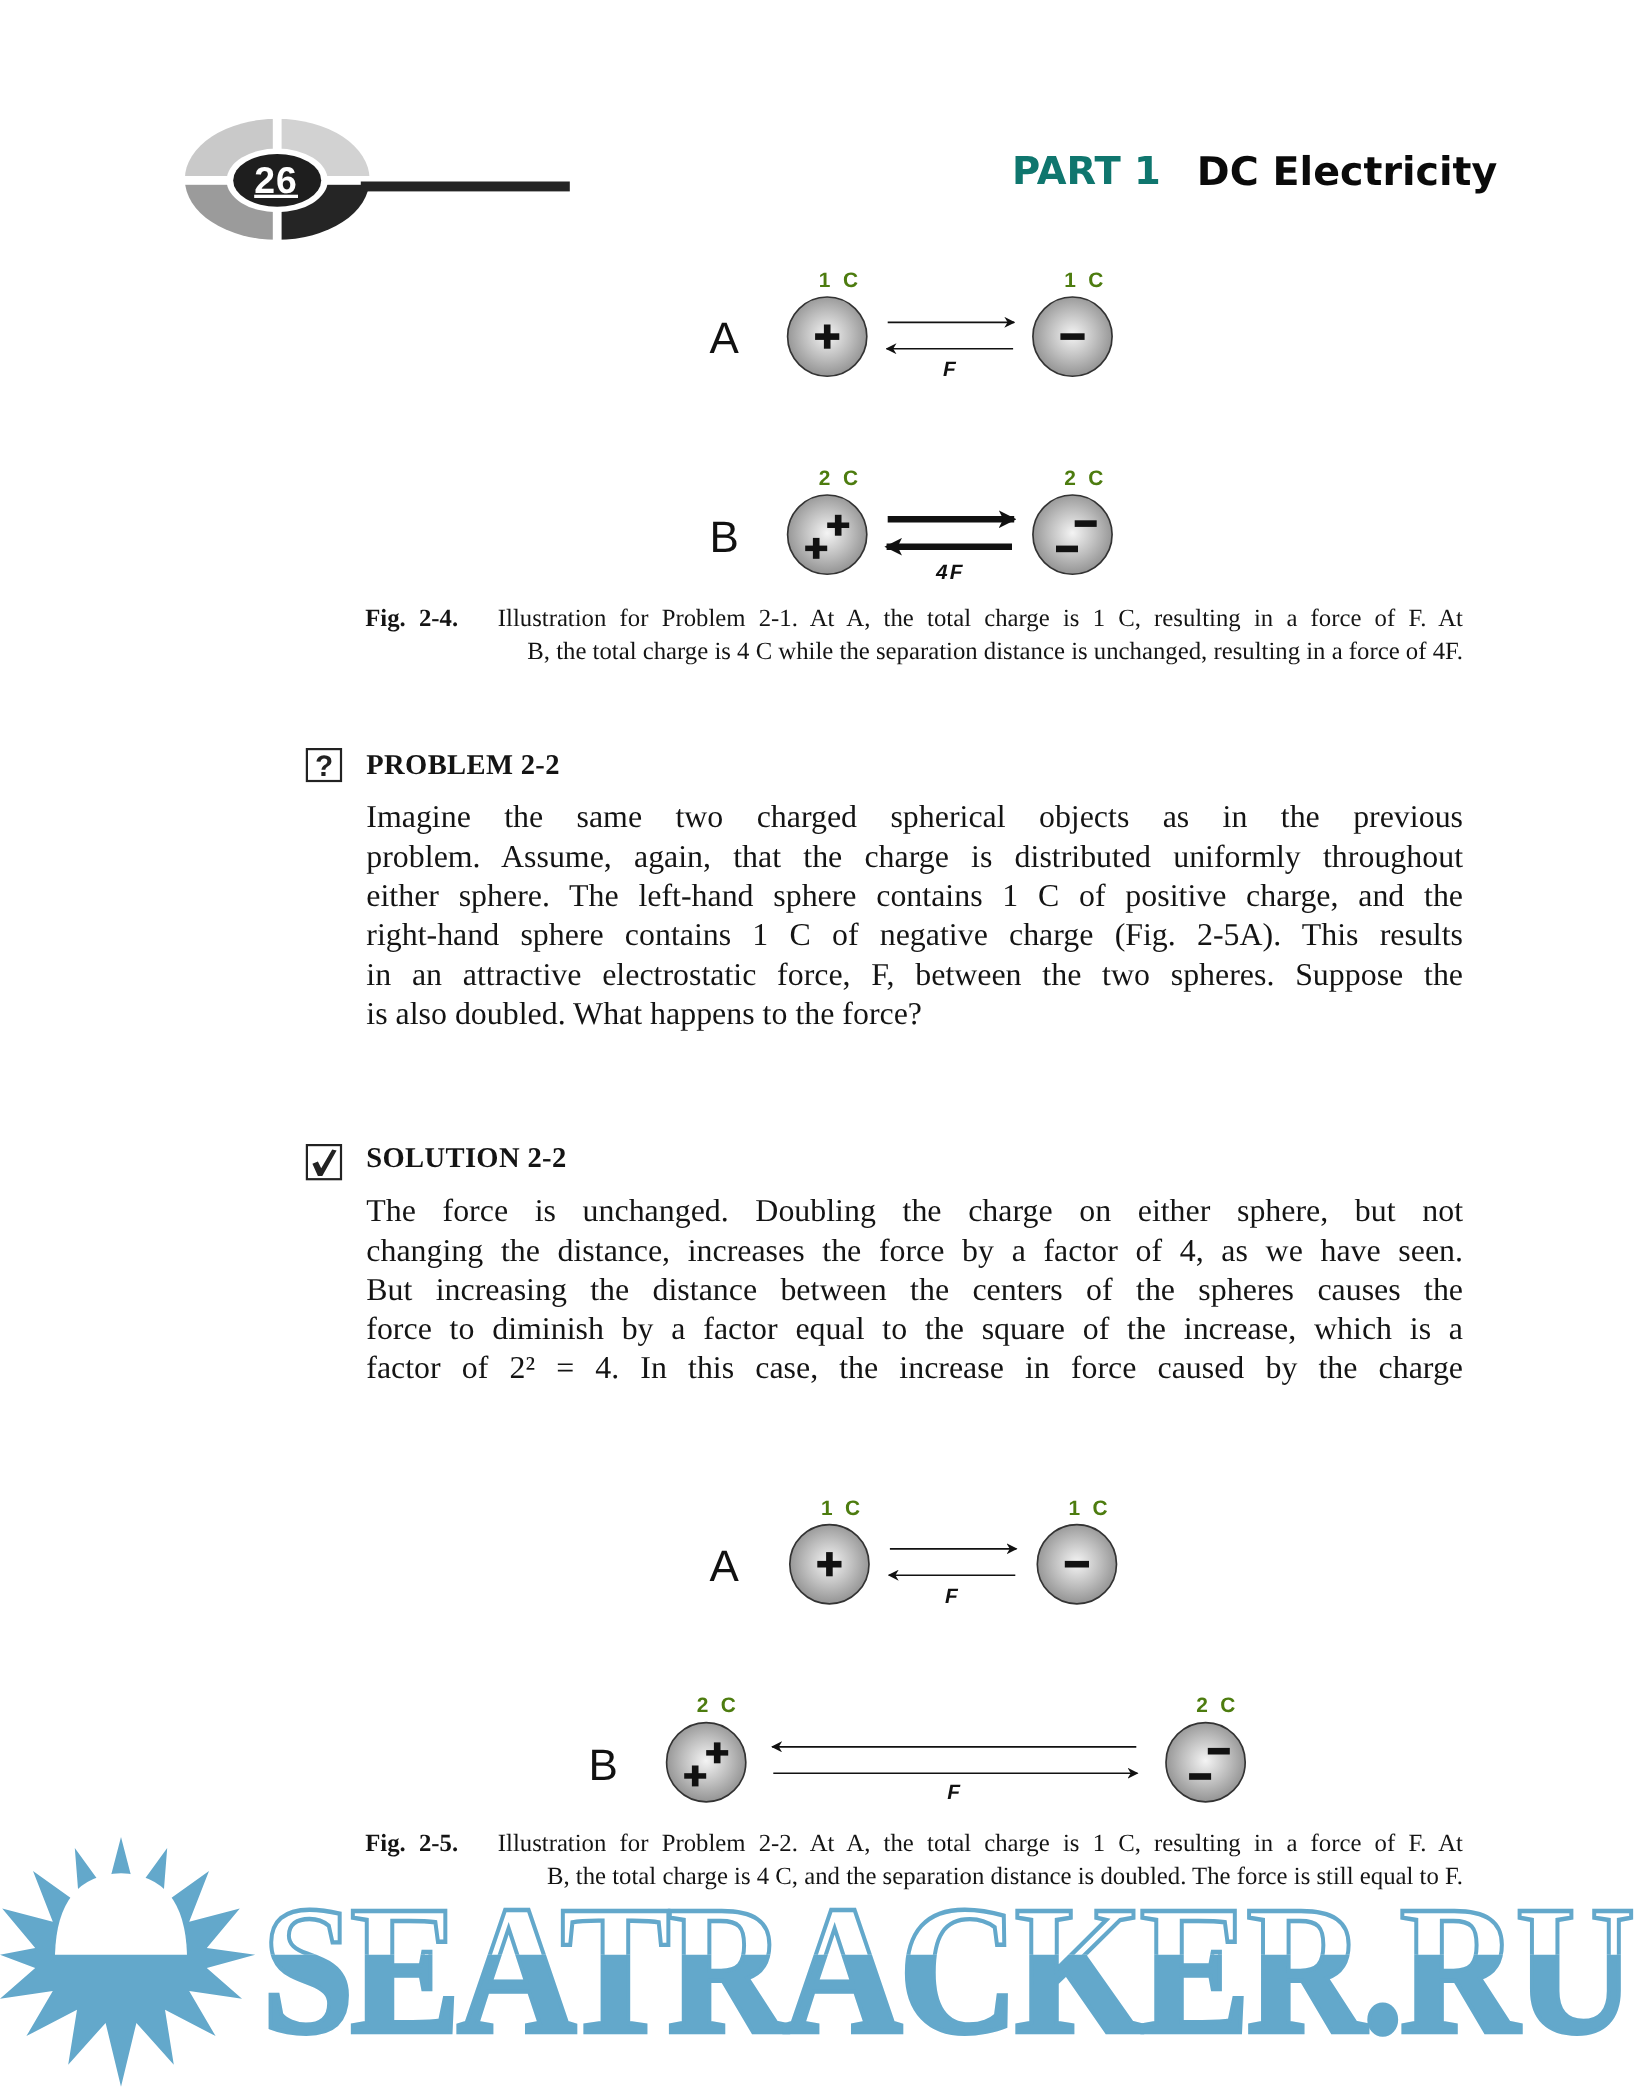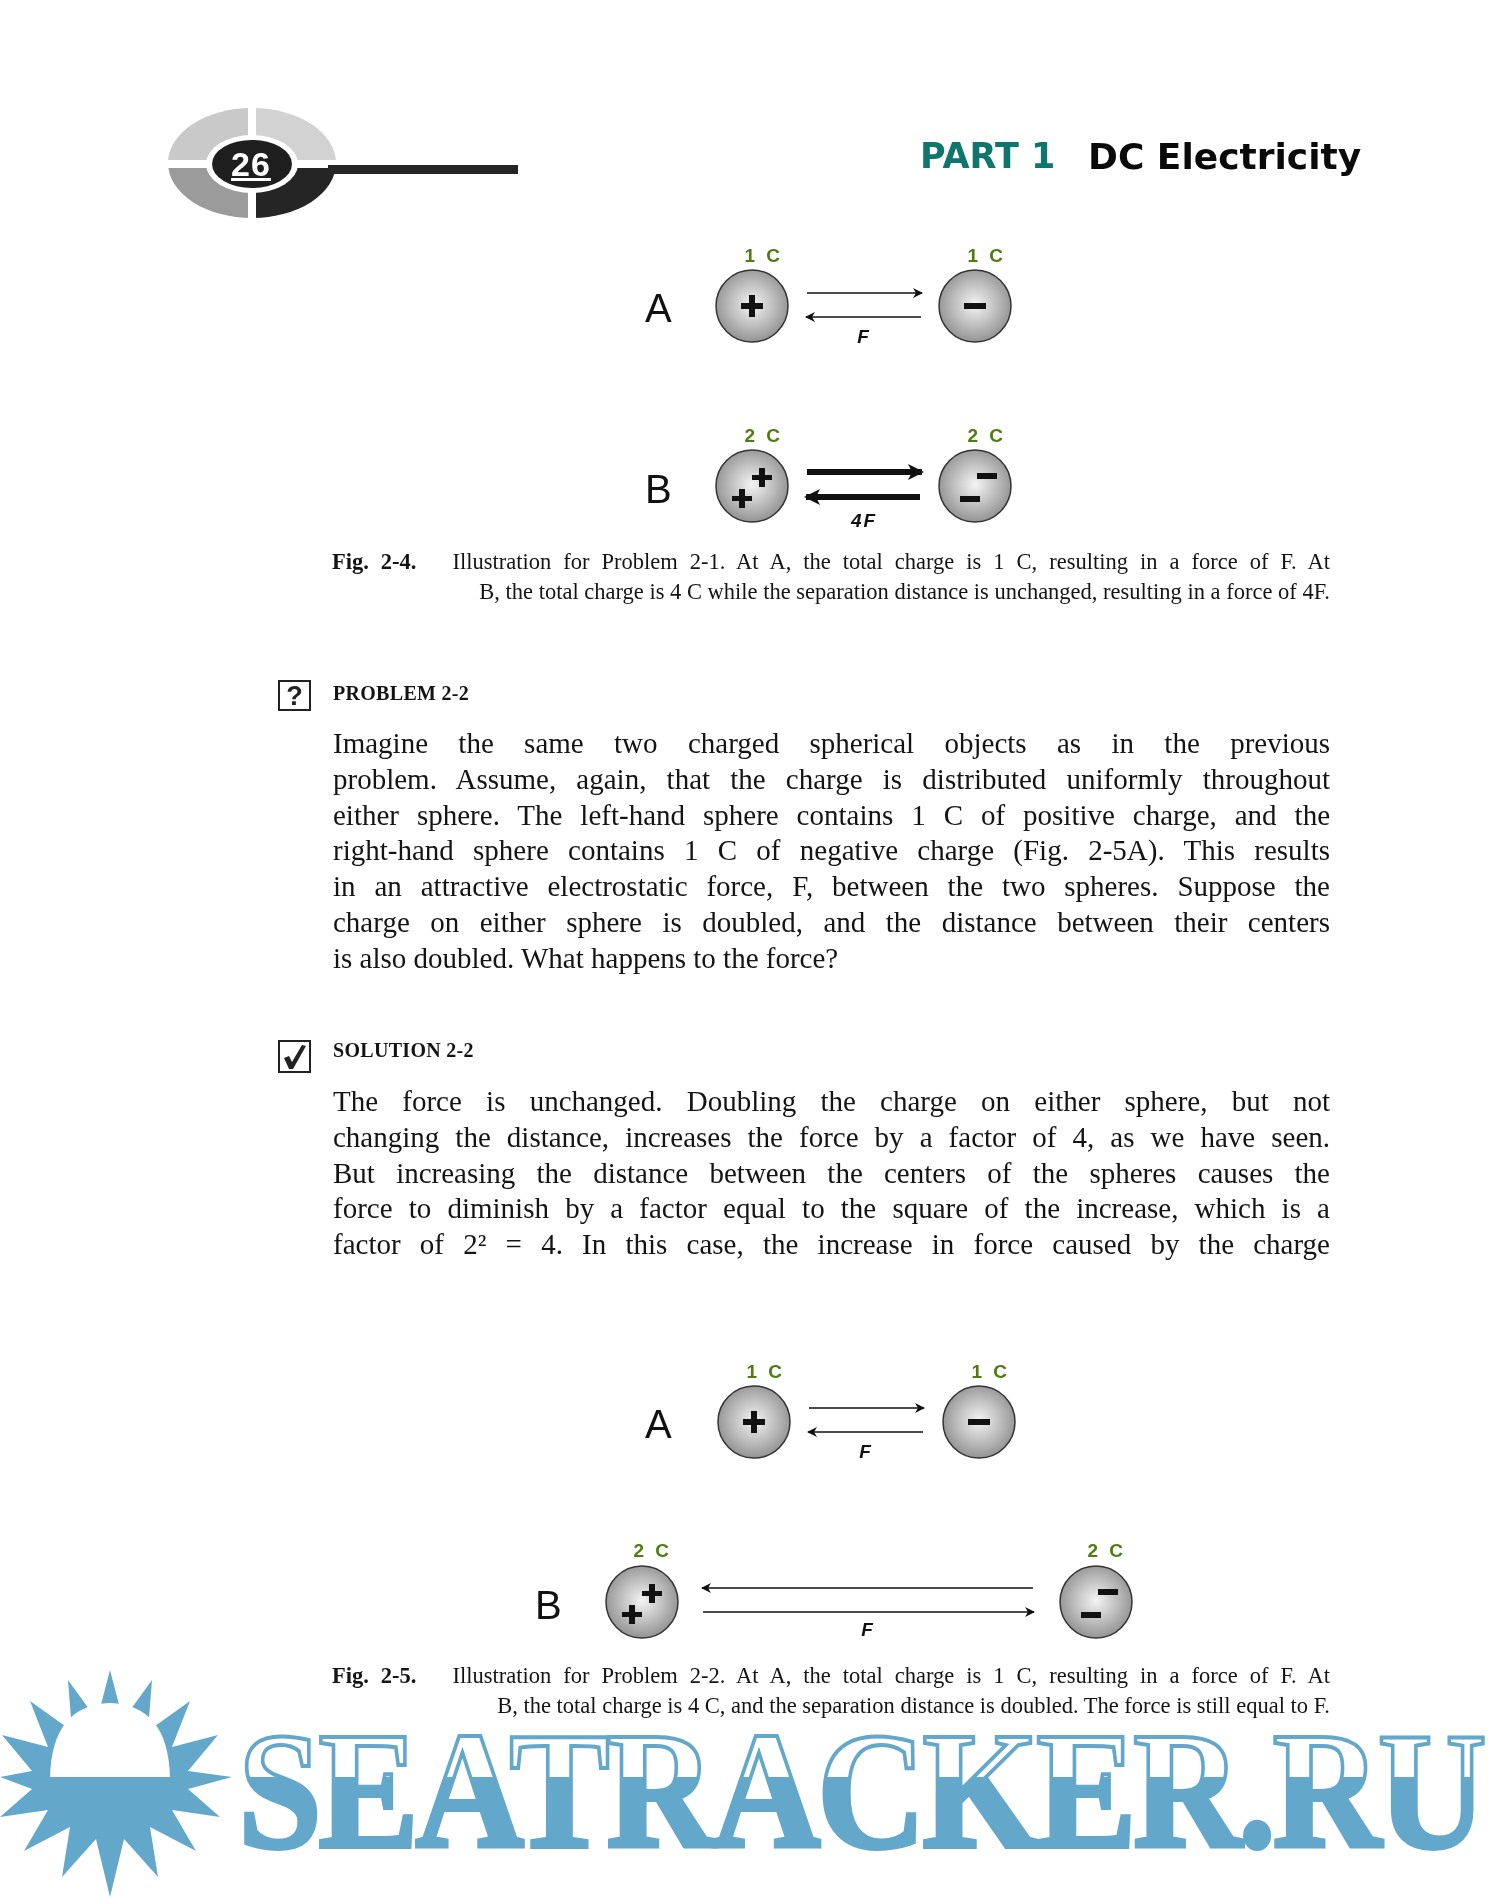--- a/index.html
+++ b/index.html
@@ -12,21 +12,21 @@
   #chapter-title{left:1088px;top:136px;font-family:"DejaVu Sans","Liberation Sans",sans-serif;font-weight:bold;font-size:36px;color:#0a0a0a;text-align:right;}
   
   .fig-letter{font-family:"Liberation Sans","DejaVu Sans",sans-serif;font-size:40px;color:#111;line-height:1;}
   .charge-label{font-family:"Liberation Sans","DejaVu Sans",sans-serif;font-weight:bold;font-size:19px;color:#4d7c0f;letter-spacing:3px;line-height:1;width:60px;text-align:right;}
   .force-label{font-family:"Liberation Sans","DejaVu Sans",sans-serif;font-weight:bold;font-style:italic;font-size:19px;color:#111;line-height:1;width:60px;text-align:center;letter-spacing:2px;}
   .caption{left:332px;width:998px;font-size:22.5px;line-height:30px;text-align:justify;text-align-last:justify;color:#141414;}
   .caption .last{text-align-last:right;}
   .caption b{font-weight:bold;}
   
   .sec-icon{width:33px;height:31px;border:2px solid #222;box-sizing:border-box;text-align:center;font-family:"Liberation Sans","DejaVu Sans",sans-serif;font-weight:bold;font-size:27px;line-height:28px;color:#222;}
-  .sec-title{font-weight:bold;font-size:20px;letter-spacing:0.3px;line-height:1;}
+  .sec-title{font-weight:bold;font-size:26px;letter-spacing:0.3px;line-height:1;}
   .para{left:333px;width:997px;font-size:29px;line-height:35.8px;text-align:justify;}
   .para .ln{display:block;text-align:justify;text-align-last:justify;white-space:nowrap;height:35.8px;}
   .para .ln.lastln{text-align-last:left;}
   
   #wm{left:0;top:1665px;}
 </style>
 </head>
 <body>
 
 <svg id="logo" class="abs" width="360" height="115" viewBox="0 0 360 115">
@@ -111,21 +111,20 @@
 </div>
 
 <div class="abs sec-icon" style="left:278px;top:680px">?</div>
 <div class="abs sec-title" style="left:333px;top:683px">PROBLEM 2-2</div>
 <div class="abs para" style="top:726px">
   <span class="ln">Imagine the same two charged spherical objects as in the previous</span>
   <span class="ln">problem. Assume, again, that the charge is distributed uniformly throughout</span>
   <span class="ln">either sphere. The left-hand sphere contains 1 C of positive charge, and the</span>
   <span class="ln">right-hand sphere contains 1 C of negative charge (Fig. 2-5A). This results</span>
   <span class="ln">in an attractive electrostatic force, F, between the two spheres. Suppose the</span>
-  <span class="ln">charge on either sphere is doubled, and the distance between their centers</span>
   <span class="ln lastln">is also doubled. What happens to the force?</span>
 </div>
 
 <div class="abs sec-icon" style="left:278px;top:1040px;height:33px">
   <svg width="29" height="29" viewBox="0 0 29 29">
       <path d="M4,16 L9,14 L12,20 L22,3 L26,4 L13,27 L9,27 Z" fill="#222"></path>
     </svg>
 </div>
 <div class="abs sec-title" style="left:333px;top:1040px">SOLUTION 2-2</div>
 <div class="abs para" style="top:1084px">

